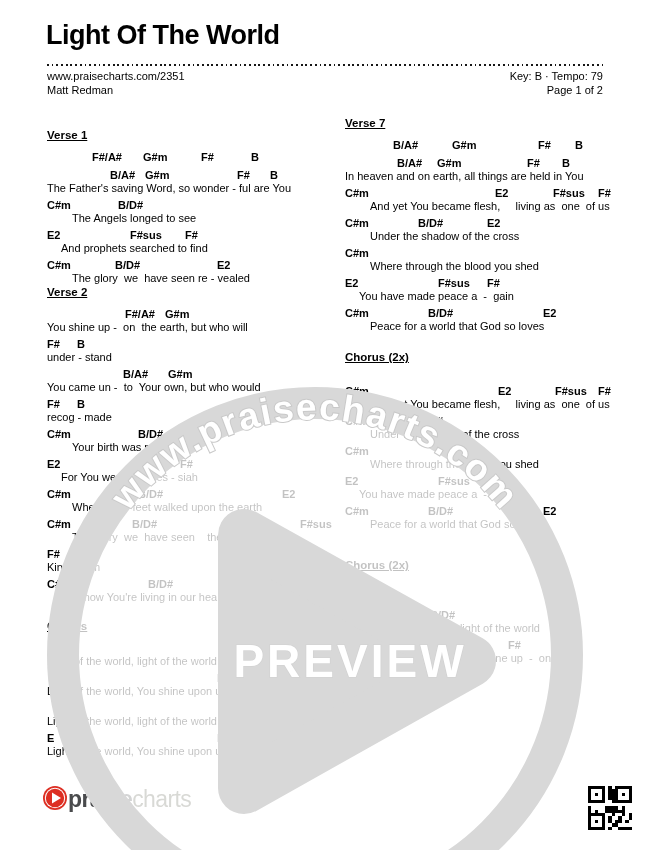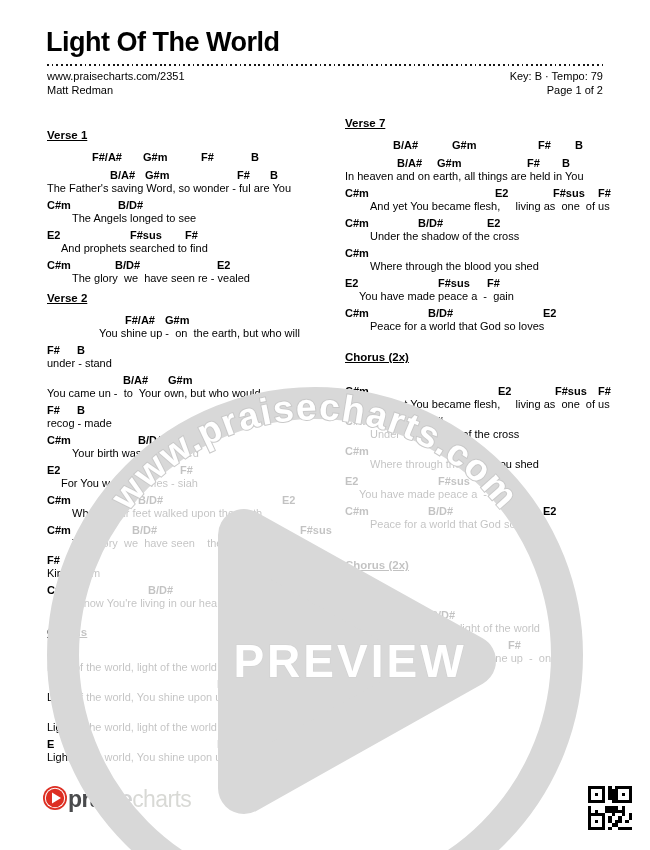--- a/index.html
+++ b/index.html
@@ -1,21 +1,21 @@
 <!DOCTYPE html>
 <html><head>
 <meta charset="utf-8">
 <style>
   html,body{margin:0;padding:0;}
   body{
     width:650px;height:850px;position:relative;overflow:hidden;
     background:#ffffff;color:#000;
     font-family:"Liberation Sans", sans-serif;
   }
-  .title{position:absolute;left:46px;top:20px;font-size:27px;font-weight:bold;letter-spacing:-0.5px;white-space:pre;margin-top:7px;}
+  .title{position:absolute;left:46px;top:20px;font-size:27px;font-weight:bold;letter-spacing:-0.5px;white-space:pre;}
   .dotline{position:absolute;left:47px;top:64px;width:556px;height:2px;
     background:repeating-linear-gradient(90deg,#161616 0 1.8px,transparent 1.8px 4.7px);}
   .meta-left{position:absolute;left:47px;top:70px;font-size:11px;line-height:13.5px;}
   .meta-right{position:absolute;right:47px;top:70px;font-size:11px;line-height:13.5px;text-align:right;}
 
   .col{position:absolute;top:116px;width:305px;}
   .col-left{left:47px;}
   .col-right{left:345px;}
 
   .sec-header{font-weight:bold;font-size:11.5px;height:18px;line-height:14px;}
@@ -73,27 +73,27 @@
         <span class="chord" style="left: 138px;">F#</span>
       </div>
       <div class="lyric" style="padding-left: 14px;">And prophets searched to find</div>
       <div class="chordrow">
         <span class="chord" style="left: 0px;">C#m</span>
         <span class="chord" style="left: 68px;">B/D#</span>
         <span class="chord" style="left: 170px;">E2</span>
       </div>
       <div class="lyric" style="padding-left: 25px;">The glory  we  have seen re - vealed</div>
     </div>
-    <div style="margin-top: 7px;">
+    <div style="margin-top: 1px;">
       <div class="sec-header"><span>Verse 2</span></div>
       <div class="chordrow">
         <span class="chord" style="left: 78px;">F#/A#</span>
         <span class="chord" style="left: 118px;">G#m</span>
       </div>
-      <div class="lyric" style="padding-left: 0px; text-align: center;">You shine up -  on  the earth, but who will</div>
+      <div class="lyric" style="padding-left: 0px;">You shine up -  on  the earth, but who will</div>
       <div class="chordrow">
         <span class="chord" style="left: 0px;">F#</span>
         <span class="chord" style="left: 30px;">B</span>
       </div>
       <div class="lyric" style="padding-left: 0px;">under - stand</div>
       <div class="chordrow">
         <span class="chord" style="left: 76px;">B/A#</span>
         <span class="chord" style="left: 121px;">G#m</span>
       </div>
       <div class="lyric" style="padding-left: 0px;">You came un -  to  Your own, but who would</div>

